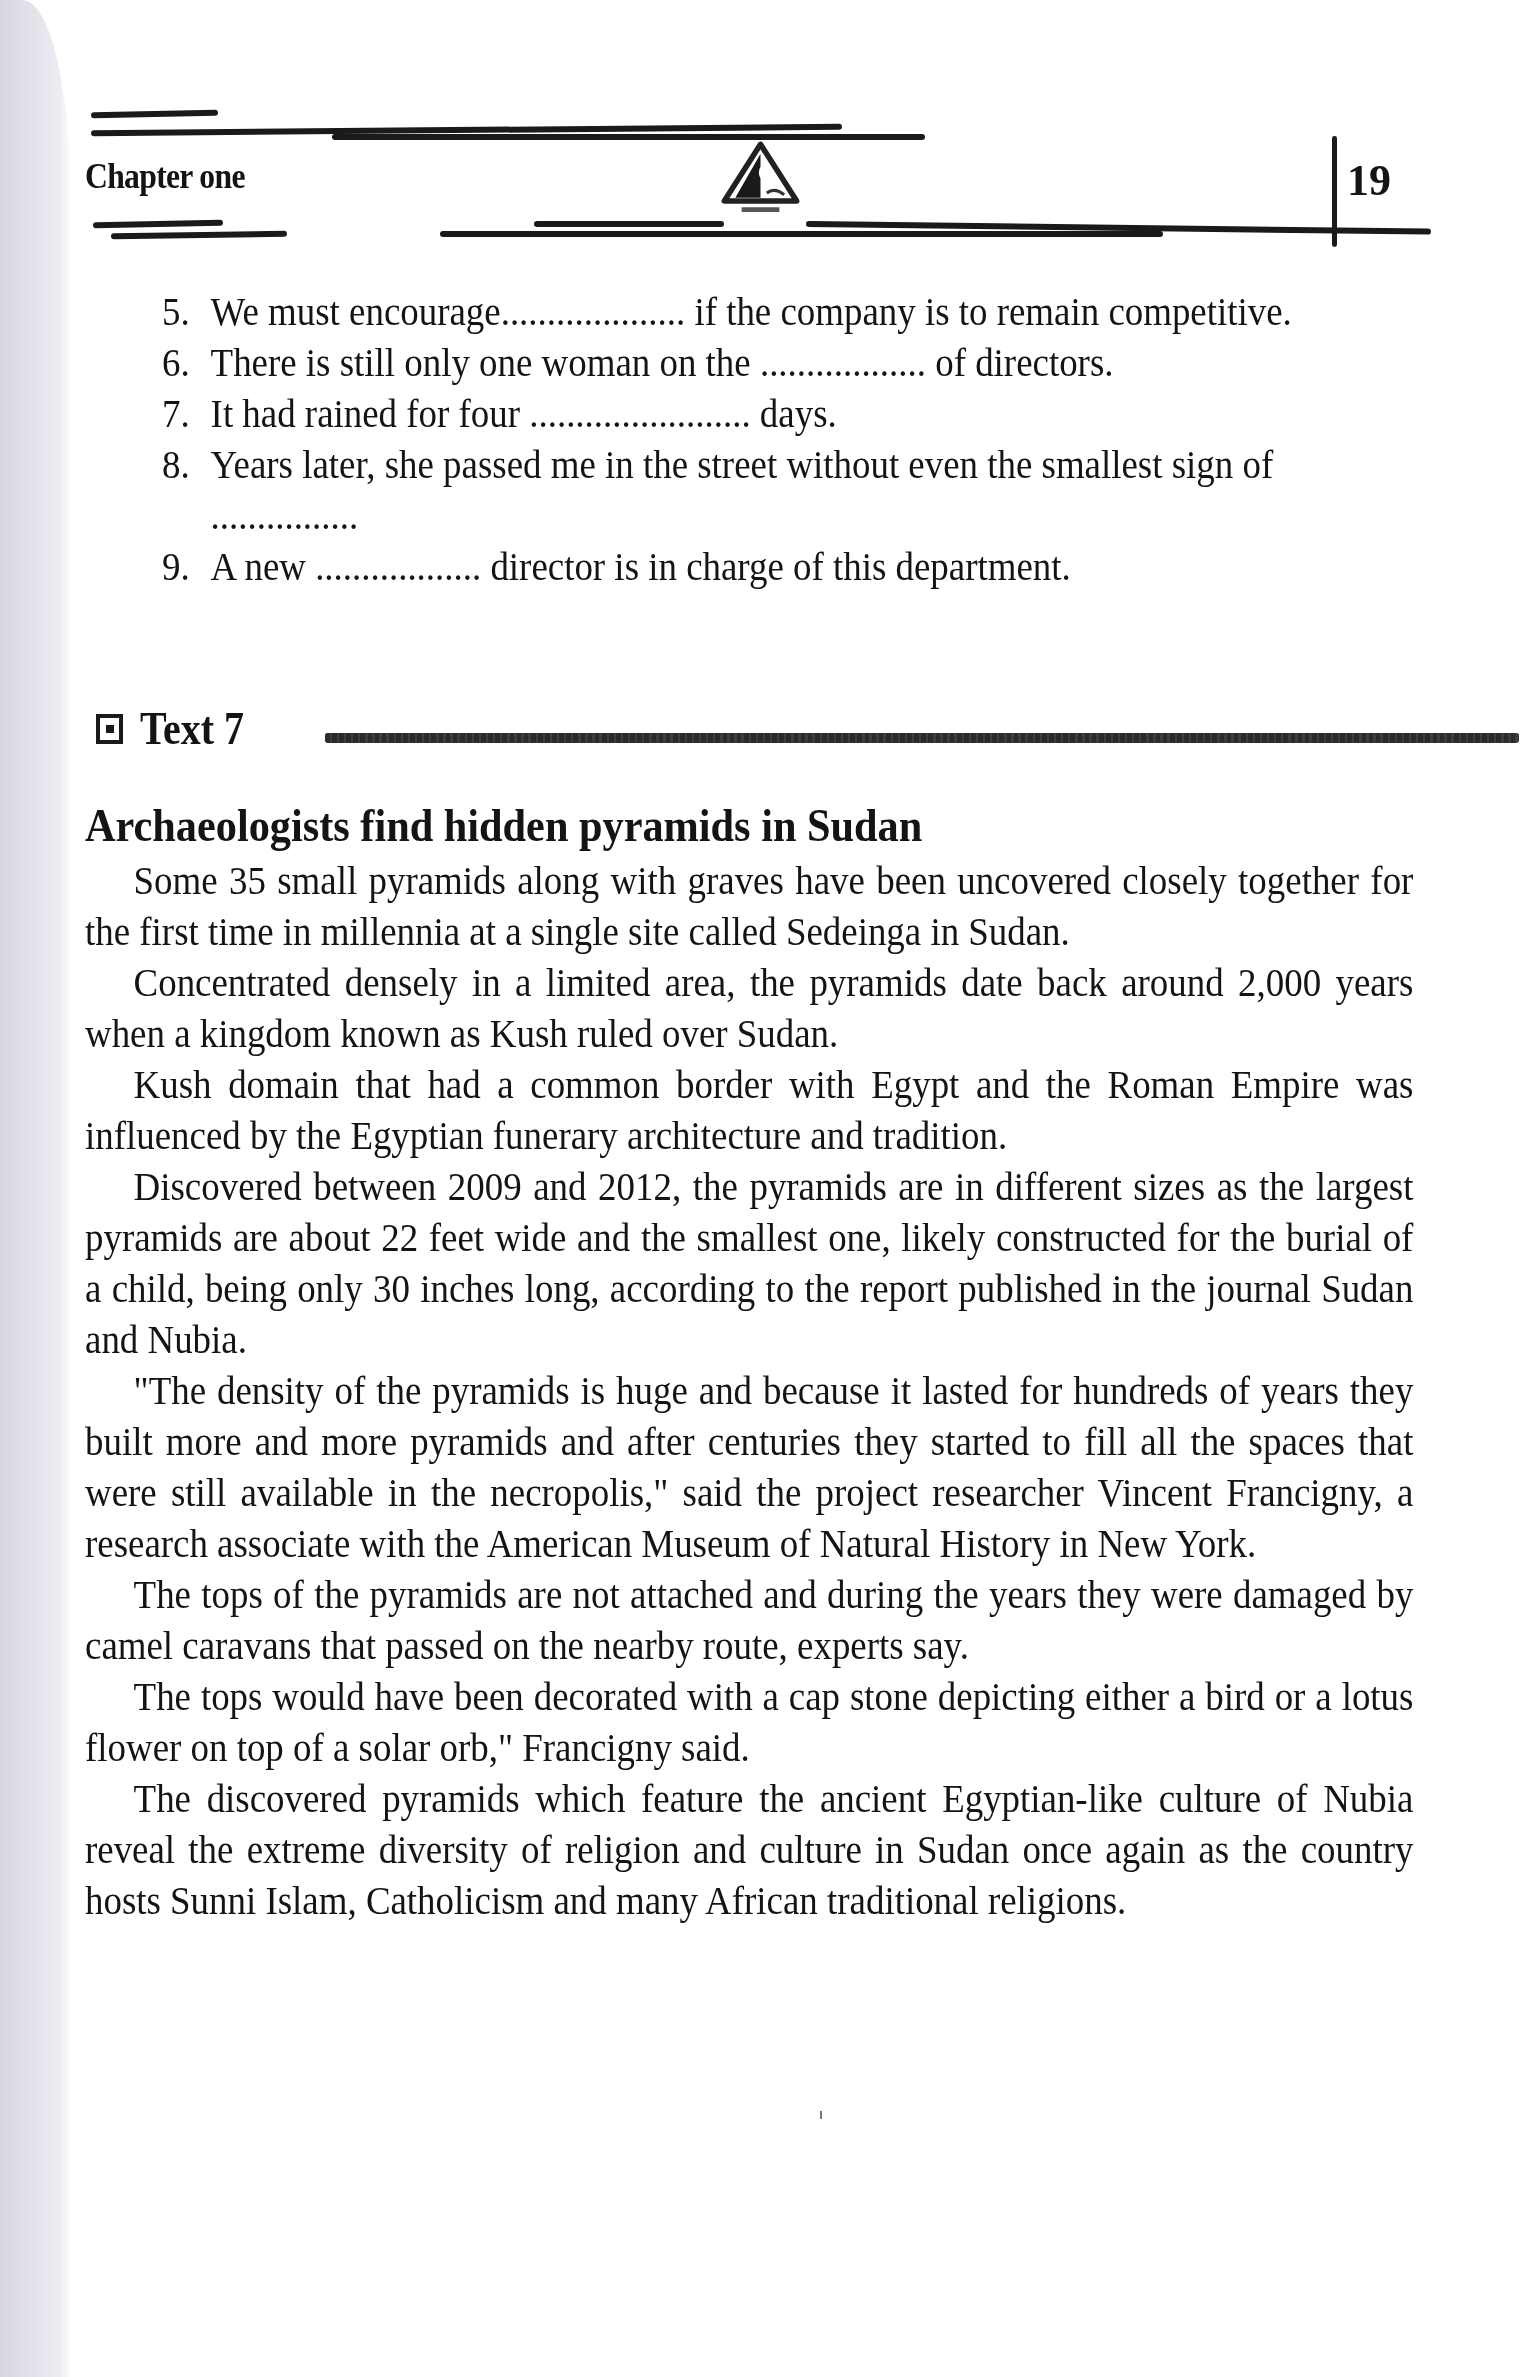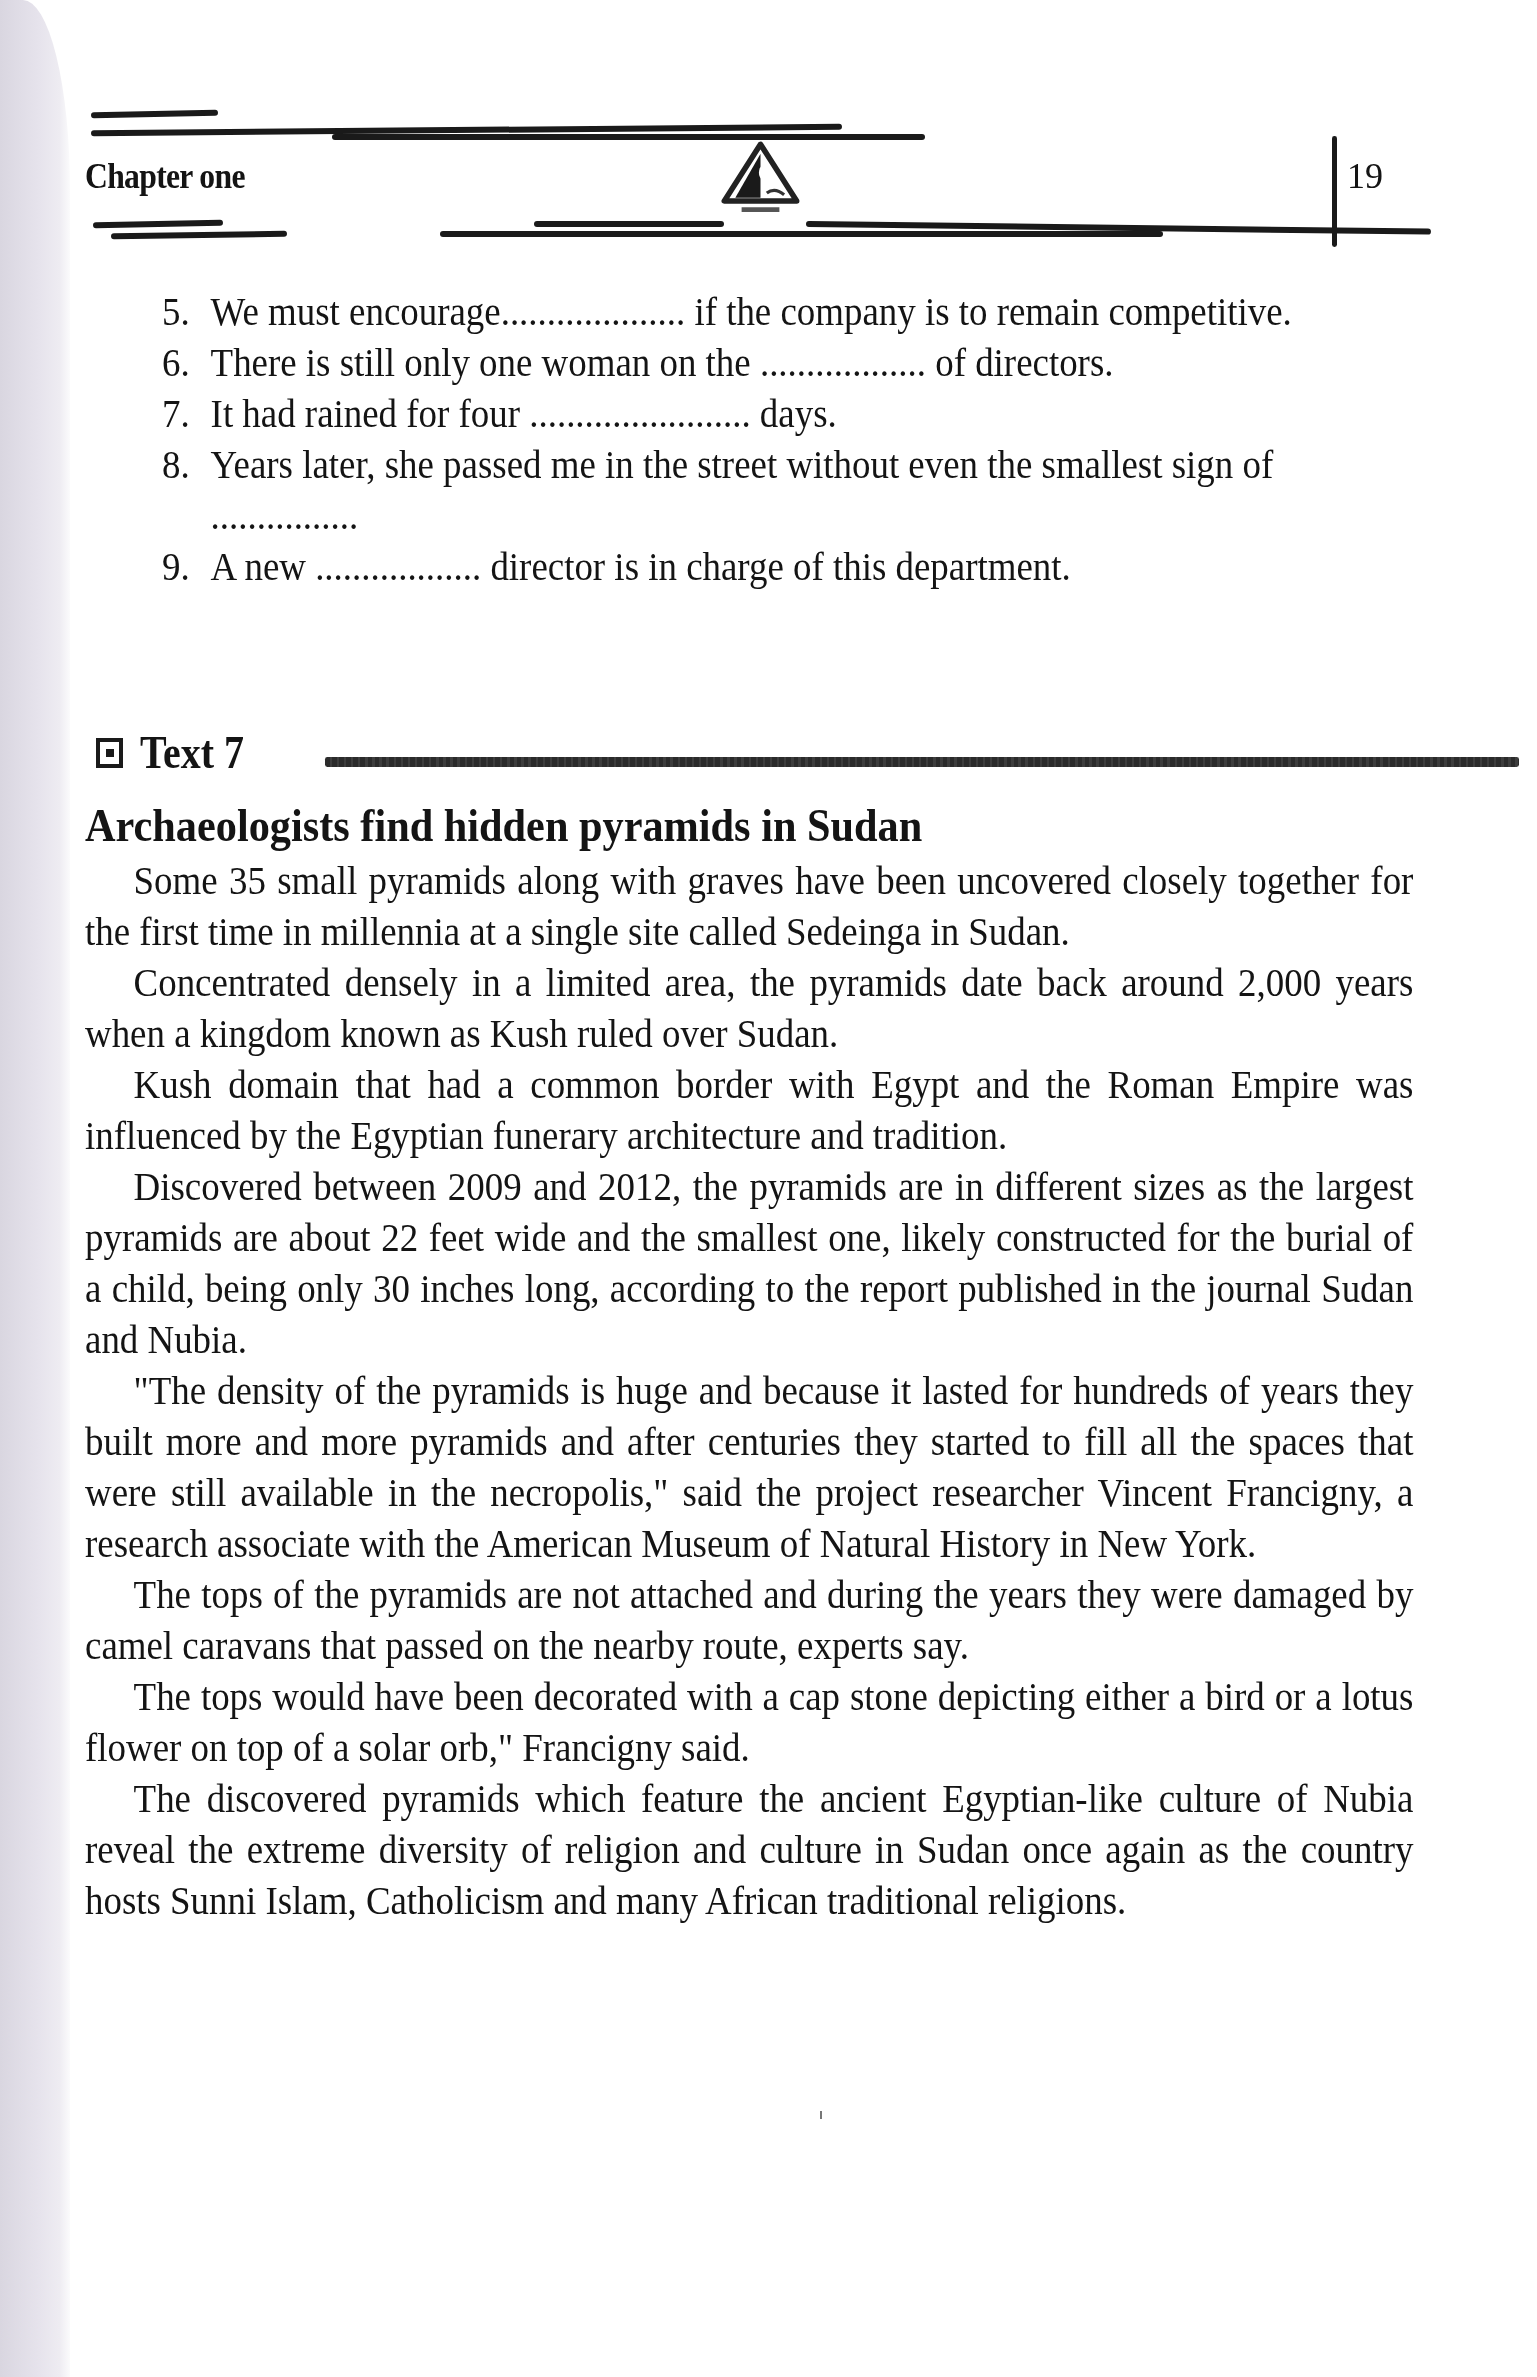--- a/index.html
+++ b/index.html
@@ -16,31 +16,31 @@
   }
   .hline { position: absolute; height: 5.5px; background: #1a1a1a; border-radius: 3.2px; }
   .vline { position: absolute; width: 4.7px; background: #1a1a1a; border-radius: 2.4px; }
   .chapter-label {
     position: absolute; left: 85px; top: 155px;
     font-weight: bold; font-size: 36px; letter-spacing: -0.8px;
     transform: scaleX(0.88); transform-origin: left center;
   }
   .page-number {
     position: absolute; left: 1347px; top: 155px;
-    font-weight: normal; font-size: 36px;
+    font-weight: bold; font-size: 44px;
   }
   .logo { position: absolute; left: 718px; top: 141px; width: 85px; height: 79px; }
   .ex-list { position: absolute; left: 162px; top: 286px; width: 1202px; }
   .ex-item {
     position: relative; font-size: 41px; line-height: 51px;
     padding-left: 54px; transform: scaleX(0.9); transform-origin: left center;
     width: 1336px;
   }
   .ex-num { position: absolute; left: 0; top: 0; }
-  .section-header { position: absolute; left: 96px; top: 721px; width: 1328px; height: 63px; text-align: right; }
+  .section-header { position: absolute; left: 96px; top: 697px; width: 1328px; height: 63px; text-align: right; }
   .section-icon {
     position: absolute; left: 0; top: 17.4px; width: 27px; height: 30px;
     border: 4px solid #1a1a1a; box-sizing: border-box;
   }
   .section-icon::after {
     content: ""; position: absolute; left: 5.5px; top: 7.1px; width: 8px; height: 8px; background: #1a1a1a;
   }
   .section-title {
     position: absolute; left: 44px; top: 0; font-weight: bold; font-size: 47px; line-height: 63px;
     transform: scaleX(0.85); transform-origin: left center;

